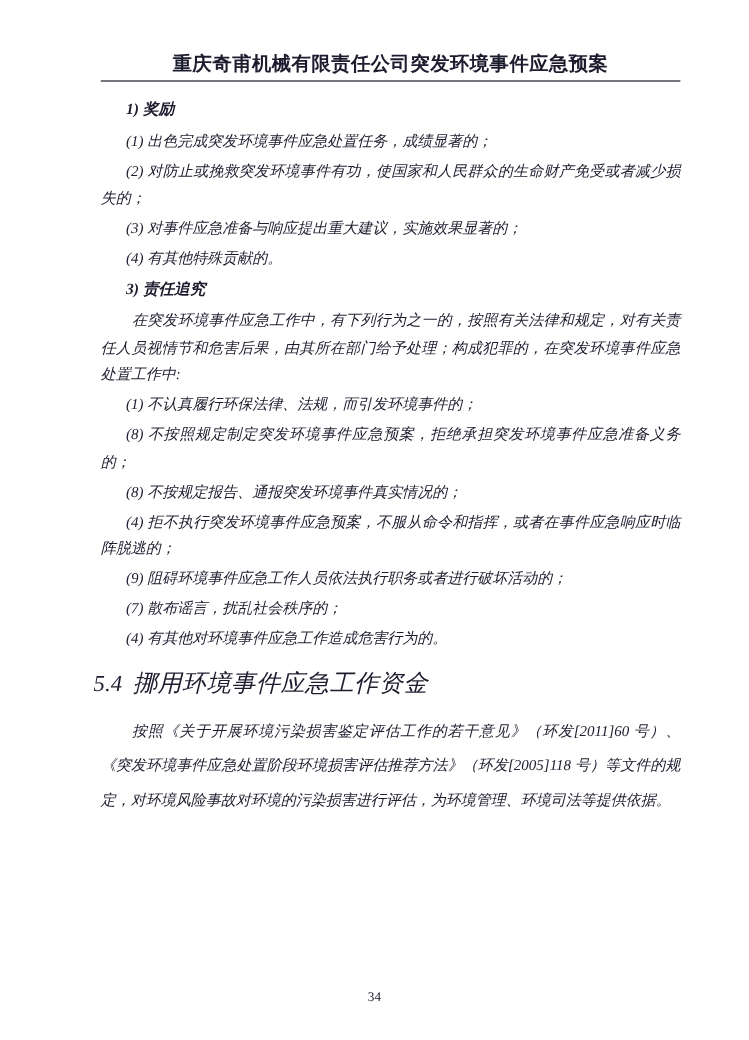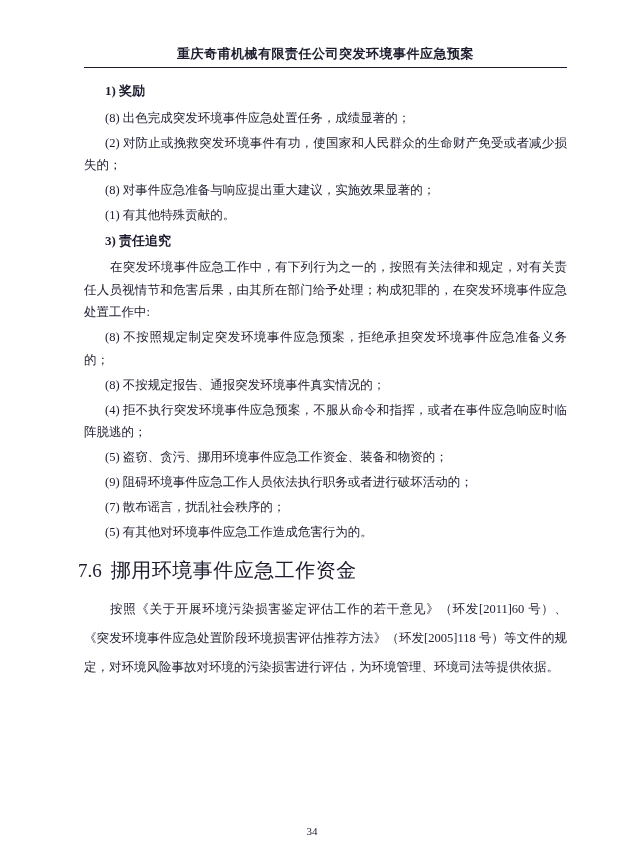--- a/index.html
+++ b/index.html
@@ -13,31 +13,32 @@
     box-sizing:border-box;
   }
   .doc-header{
     margin:0 57px 0 84px;
     padding-top:45px;
     padding-bottom:5px;
     border-bottom:1.5px solid #1c1c2e;
     text-align:center;
   }
   .doc-header-title{
-    font-size:13px;
+    font-size:16px;
     font-weight:700;
     letter-spacing:0.5px;
     line-height:17px;
   }
   .doc-body{
     margin:0 57px 4px 84px;
     padding-top:9px;
     font-size:12.5px;
     line-height:22.5px;
     text-align:justify;
+    font-style:italic;
   }
   .doc-body p{margin:0 0 2.5px 0;}
   h3.sub-heading{
     font-size:13px;
     font-weight:700;
     margin:3px 0 4px 0;
     text-indent:21px;
     line-height:22.5px;
     text-align:left;
   }
@@ -75,39 +76,39 @@
 
   <header class="doc-header">
     <div class="doc-header-title">重庆奇甫机械有限责任公司突发环境事件应急预案</div>
   </header>
 
   <main class="doc-body">
 
     <h3 class="sub-heading">1) 奖励</h3>
 
 
-    <p class="item">(8) 出色完成突发环境事件应急处置任务，成绩显著的；</p>
+    <p class="item">(1) 出色完成突发环境事件应急处置任务，成绩显著的；</p>
     <p class="item">(2) 对防止或挽救突发环境事件有功，使国家和人民群众的生命财产免受或者减少损失的；</p>
-    <p class="item">(8) 对事件应急准备与响应提出重大建议，实施效果显著的；</p>
-    <p class="item">(1) 有其他特殊贡献的。</p>
+    <p class="item">(3) 对事件应急准备与响应提出重大建议，实施效果显著的；</p>
+    <p class="item">(4) 有其他特殊贡献的。</p>
 
     <h3 class="sub-heading">3) 责任追究</h3>
 
     <p class="intro">在突发环境事件应急工作中，有下列行为之一的，按照有关法律和规定，对有关责任人员视情节和危害后果，由其所在部门给予处理；构成犯罪的，在突发环境事件应急处置工作中:</p>
 
+    <p class="item">(1) 不认真履行环保法律、法规，而引发环境事件的；</p>
     <p class="item">(8) 不按照规定制定突发环境事件应急预案，拒绝承担突发环境事件应急准备义务的；</p>
     <p class="item">(8) 不按规定报告、通报突发环境事件真实情况的；</p>
     <p class="item">(4) 拒不执行突发环境事件应急预案，不服从命令和指挥，或者在事件应急响应时临阵脱逃的；</p>
-    <p class="item">(5) 盗窃、贪污、挪用环境事件应急工作资金、装备和物资的；</p>
     <p class="item">(9) 阻碍环境事件应急工作人员依法执行职务或者进行破坏活动的；</p>
     <p class="item">(7) 散布谣言，扰乱社会秩序的；</p>
-    <p class="item">(5) 有其他对环境事件应急工作造成危害行为的。</p>
+    <p class="item">(4) 有其他对环境事件应急工作造成危害行为的。</p>
 
     <h2 class="sec-heading">
-      <span class="sec-num">7.6</span><span class="sec-title">挪用环境事件应急工作资金</span>
+      <span class="sec-num">5.4</span><span class="sec-title">挪用环境事件应急工作资金</span>
     </h2>
 
     <p class="body-last">按照《关于开展环境污染损害鉴定评估工作的若干意见》（环发[2011]60 号）、《突发环境事件应急处置阶段环境损害评估推荐方法》（环发[2005]118 号）等文件的规定，对环境风险事故对环境的污染损害进行评估，为环境管理、环境司法等提供依据。</p>
 
   </main>
 
   <footer class="doc-footer">
     <span>34</span>
   </footer>
 

